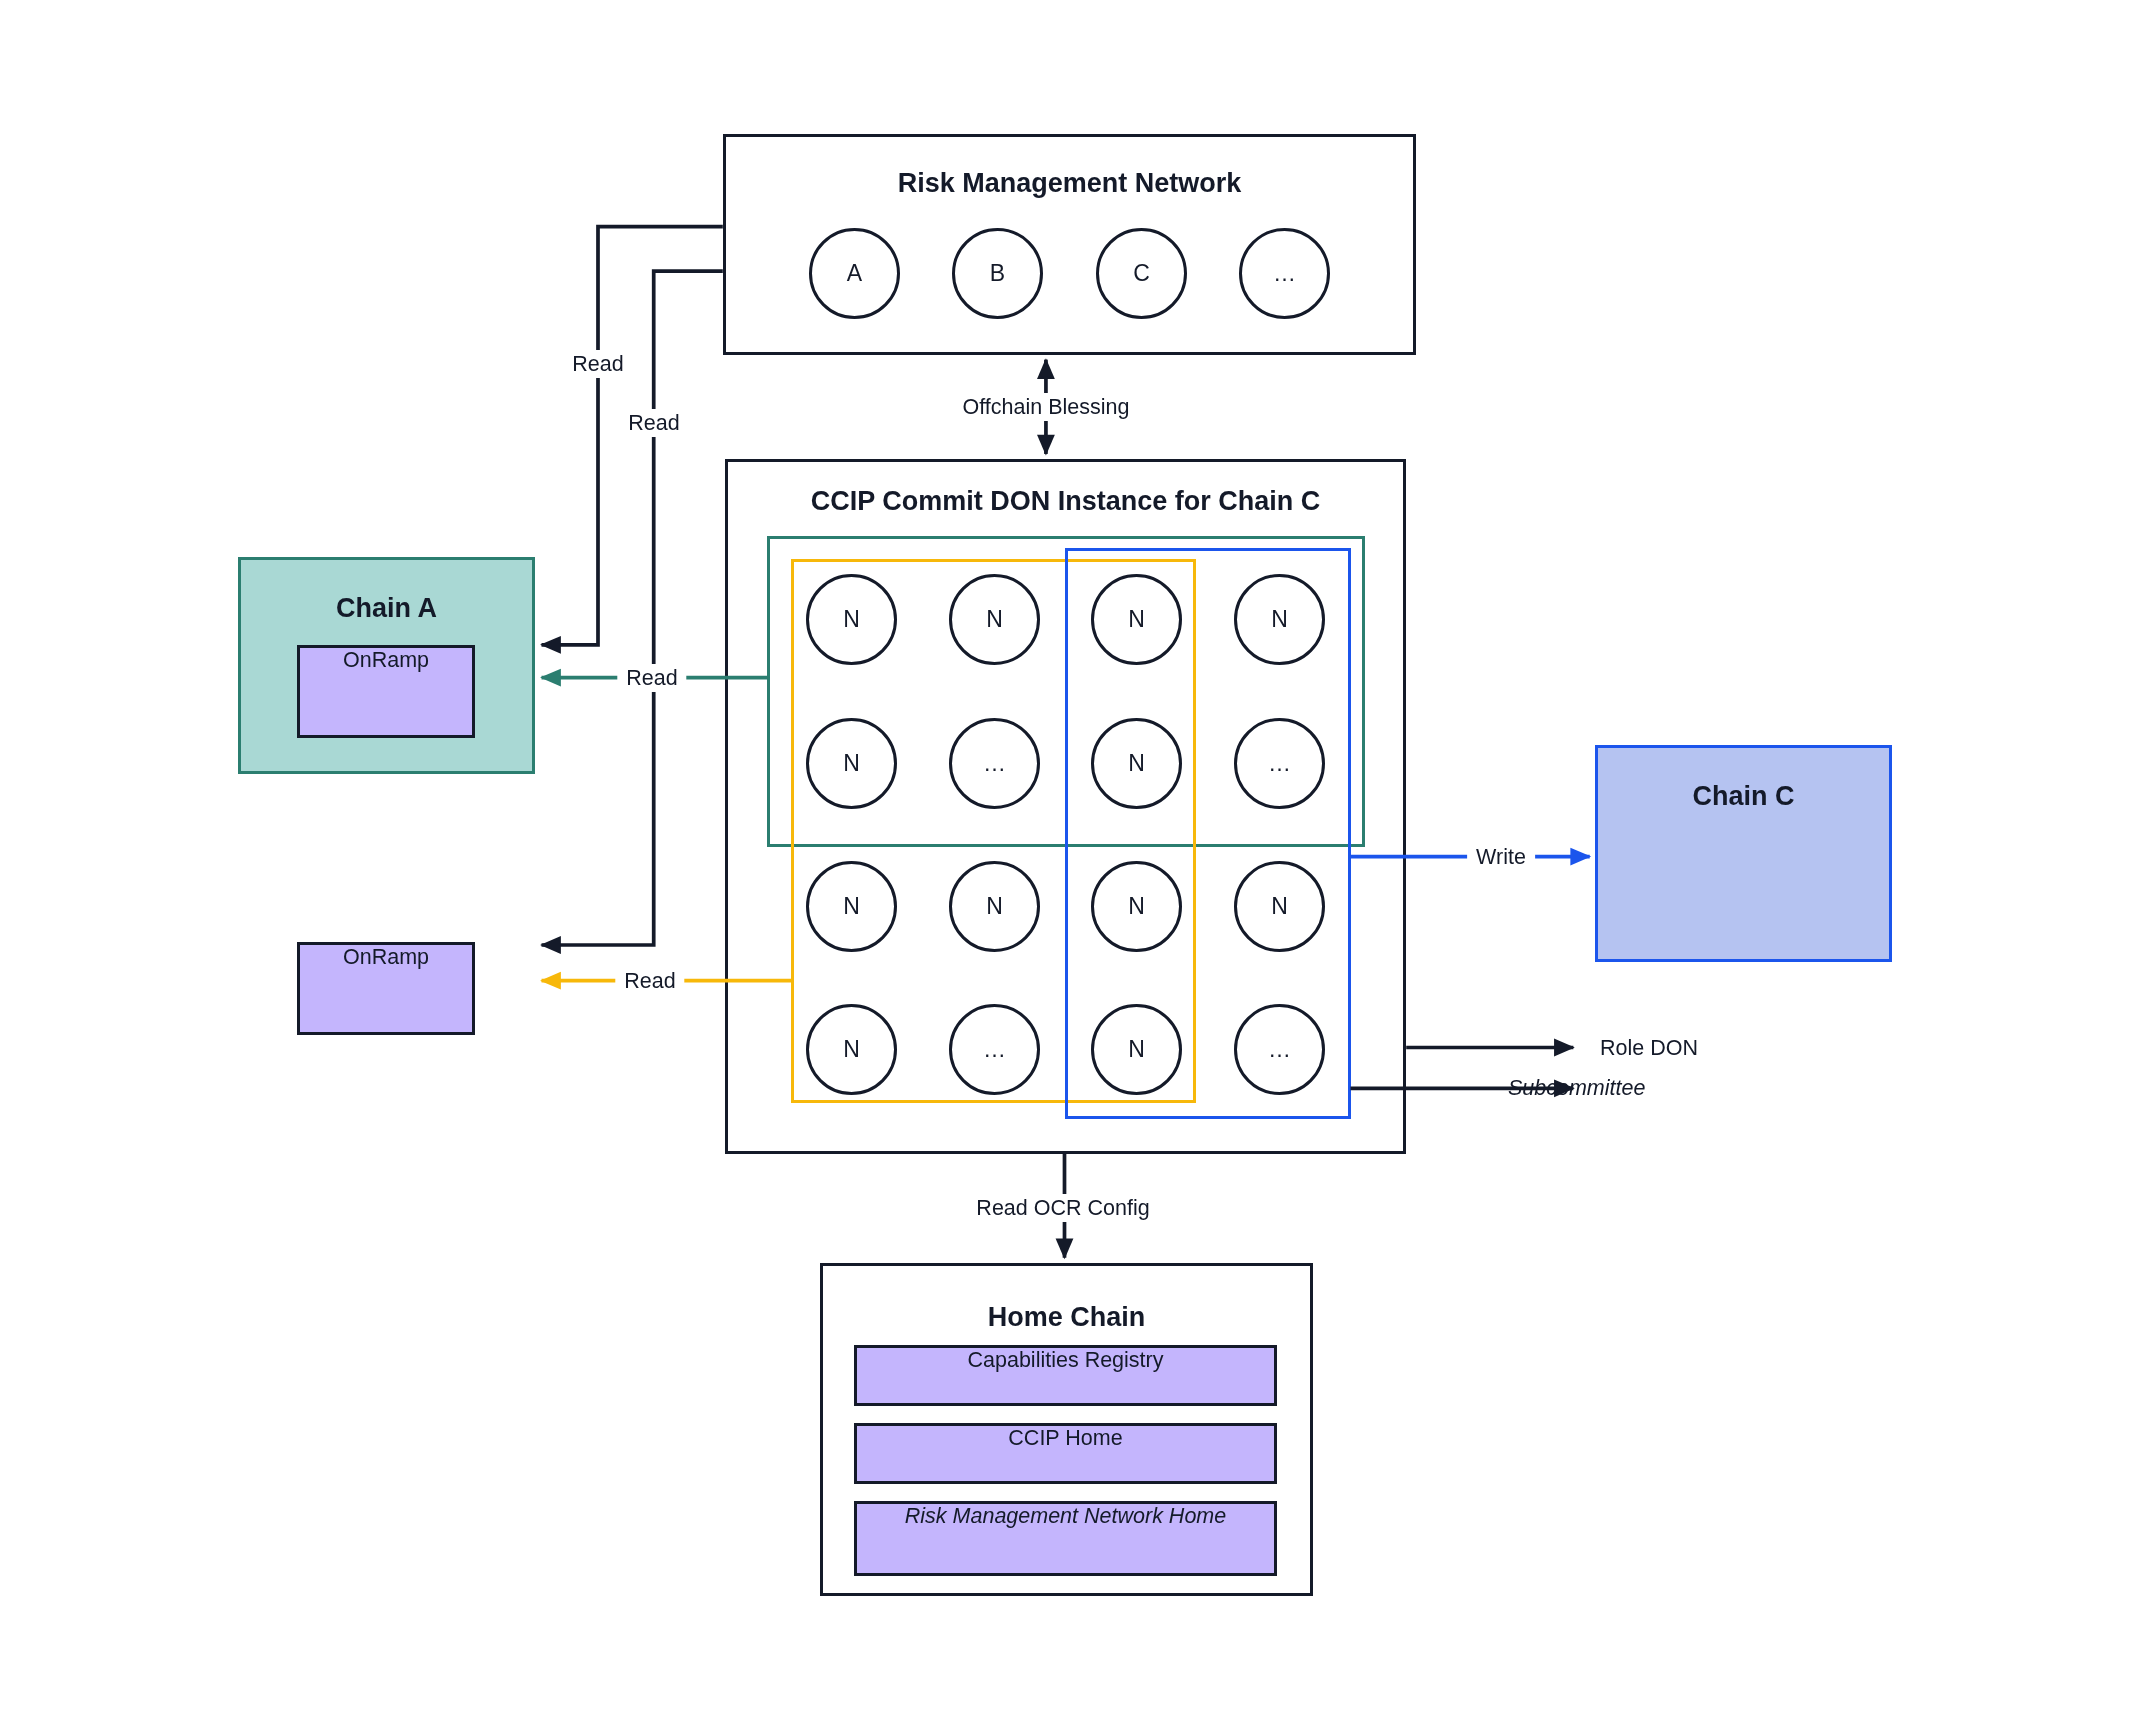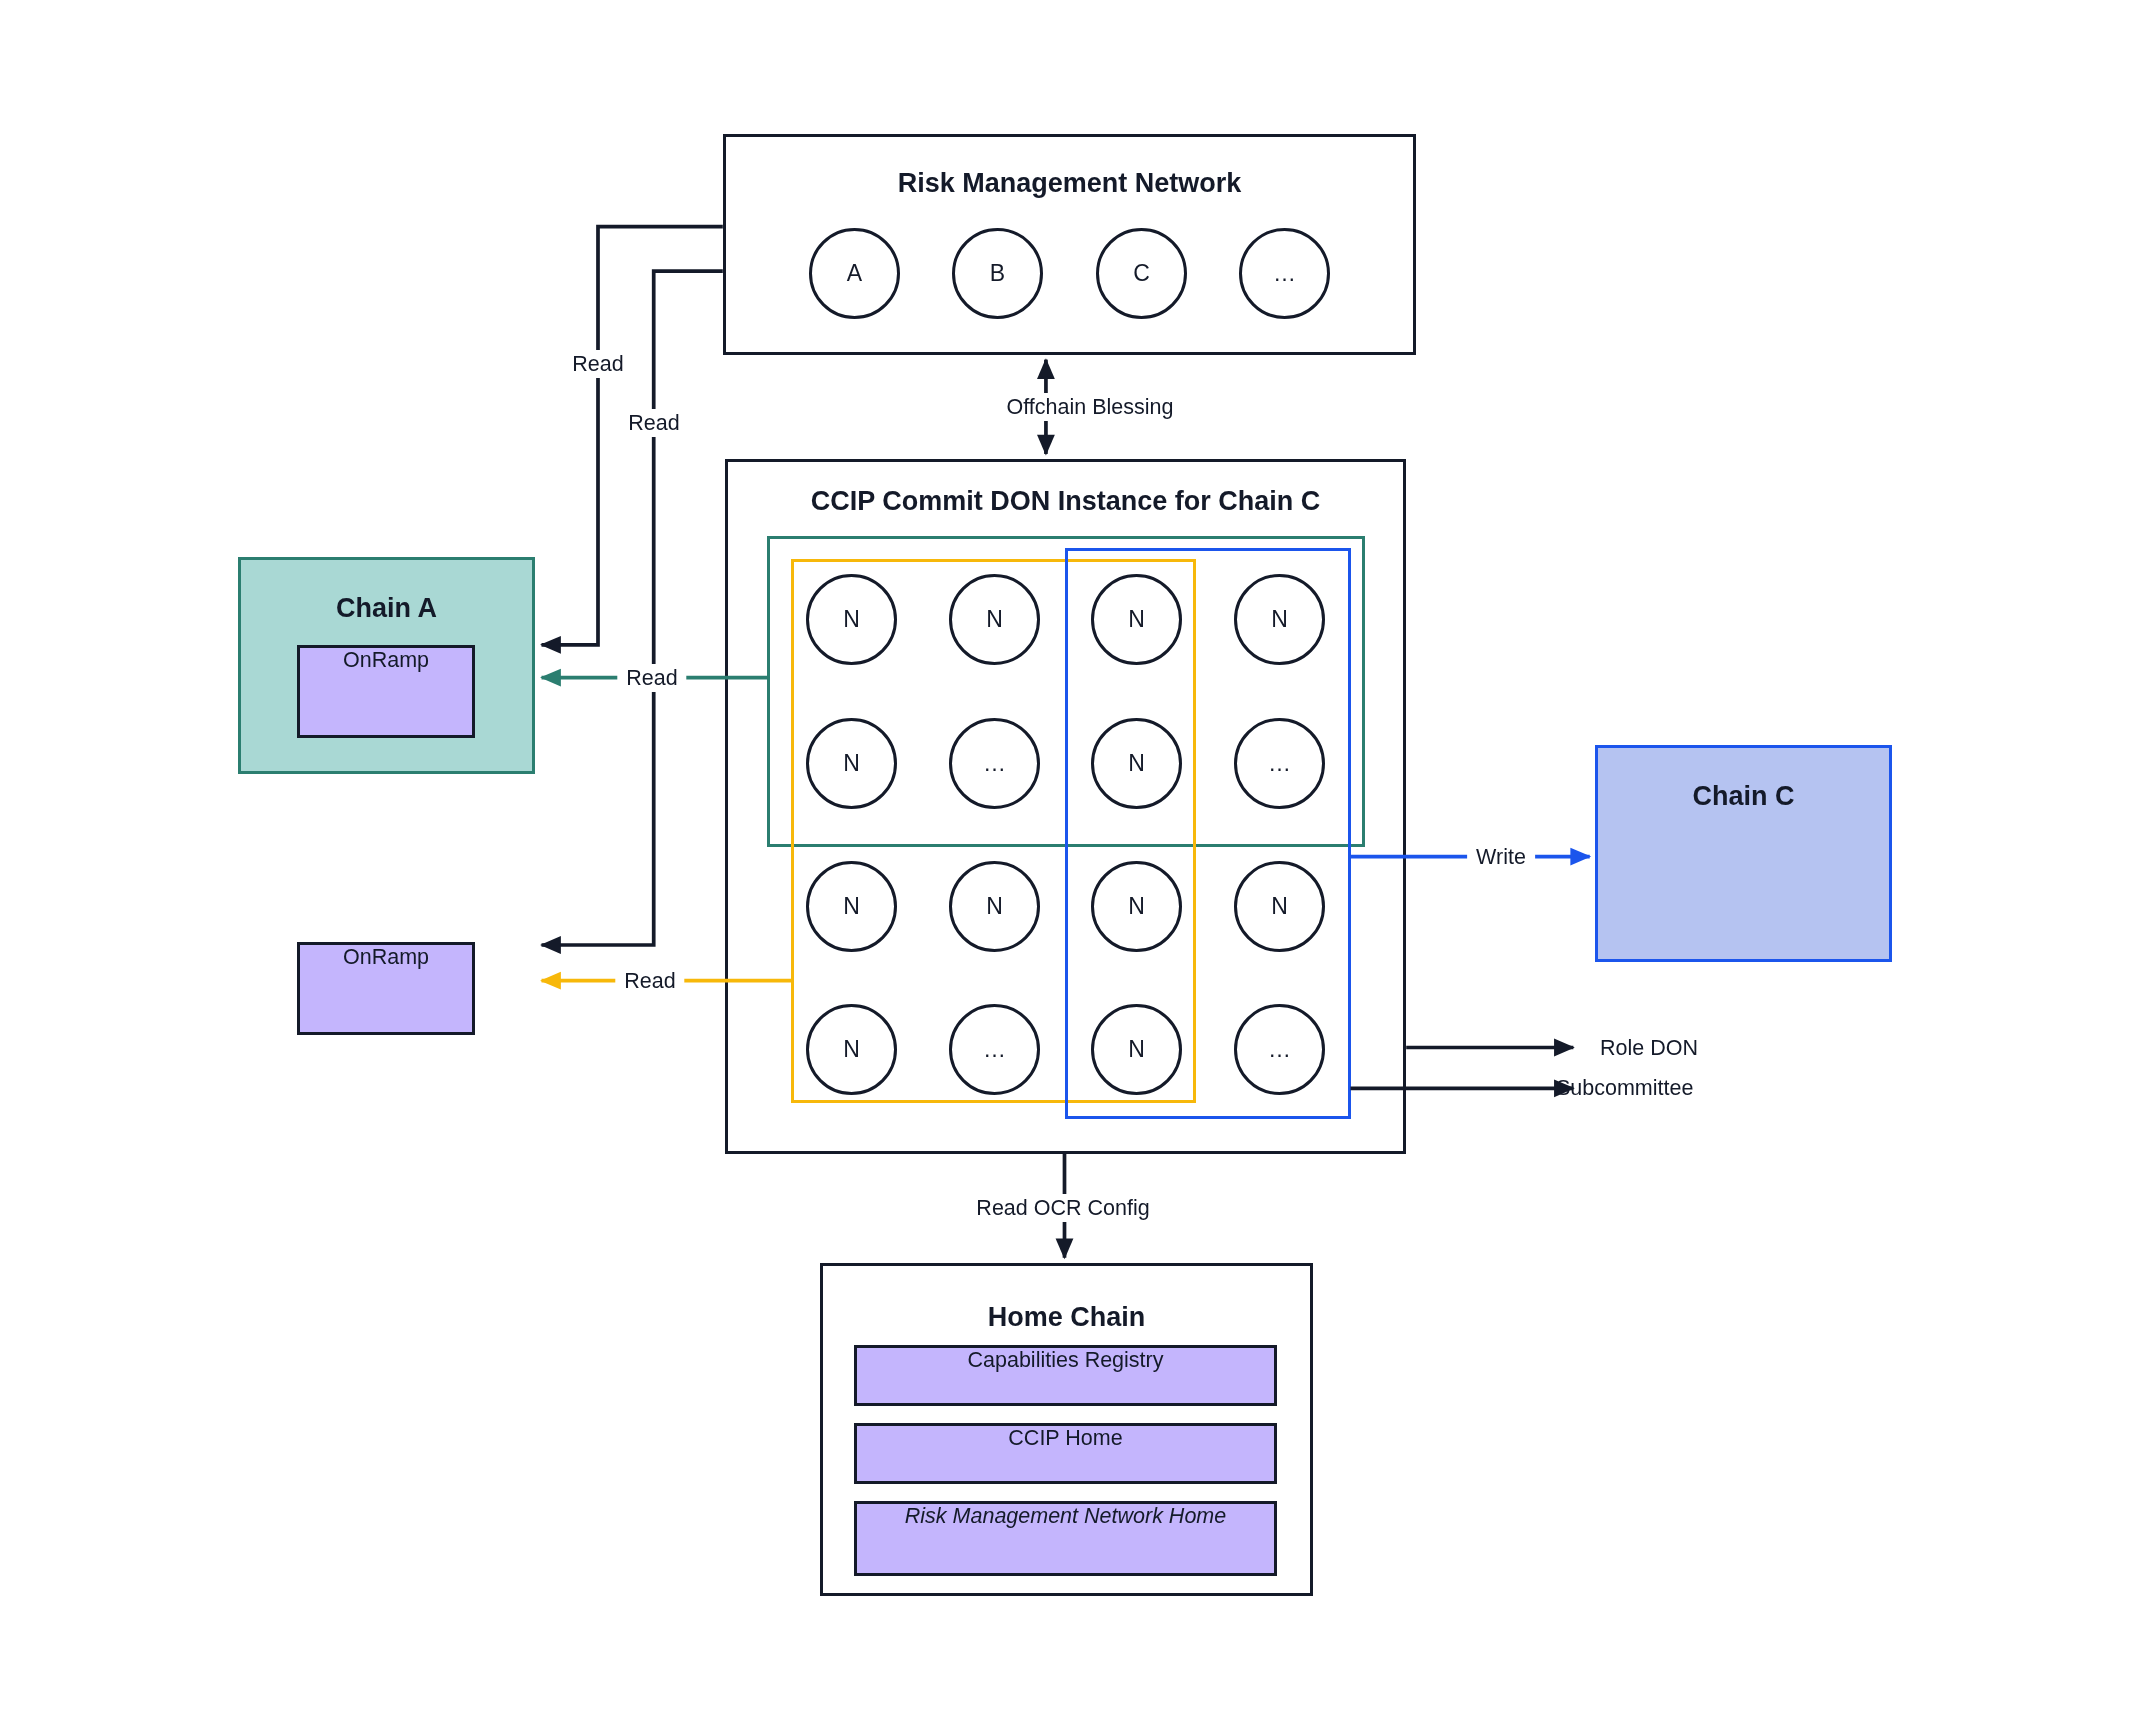--- a/index.html
+++ b/index.html
@@ -161,20 +161,20 @@
     <line x1="1818" y1="1153" x2="2140" y2="1153" stroke="#1b55ec" stroke-width="5" marker-end="url(#arr-blue)"></line>
     <line x1="1893" y1="1410" x2="2118" y2="1410" stroke="#141a29" stroke-width="5" marker-end="url(#arr-dark)"></line>
     <line x1="1818" y1="1465" x2="2118" y2="1465" stroke="#141a29" stroke-width="5" marker-end="url(#arr-dark)"></line>
     <line x1="1433" y1="1553" x2="1433" y2="1693" stroke="#141a29" stroke-width="5" marker-end="url(#arr-dark)"></line>
   </svg>
 
   <div class="edge-label" style="left:598px;top:364px;">Read</div>
   <div class="edge-label" style="left:654px;top:423px;">Read</div>
   <div class="edge-label" style="left:652px;top:678px;">Read</div>
   <div class="edge-label" style="left:650px;top:981px;">Read</div>
-  <div class="edge-label" style="left:1090px;top:407px;">Offchain Blessing</div>
+  <div class="edge-label" style="left:1046px;top:407px;">Offchain Blessing</div>
   <div class="edge-label" style="left:1501px;top:857px;">Write</div>
   <div class="edge-label plain" style="left:1600px;top:1048px;">Role DON</div>
-  <div class="edge-label plain" style="left:1556px;top:1088px;">Subcommittee</div>
+  <div class="edge-label plain" style="left:1508px;top:1088px;font-style:italic;">Subcommittee</div>
   <div class="edge-label" style="left:1063px;top:1208px;">Read OCR Config</div>
 
 </div>
 
 
 </body></html>

